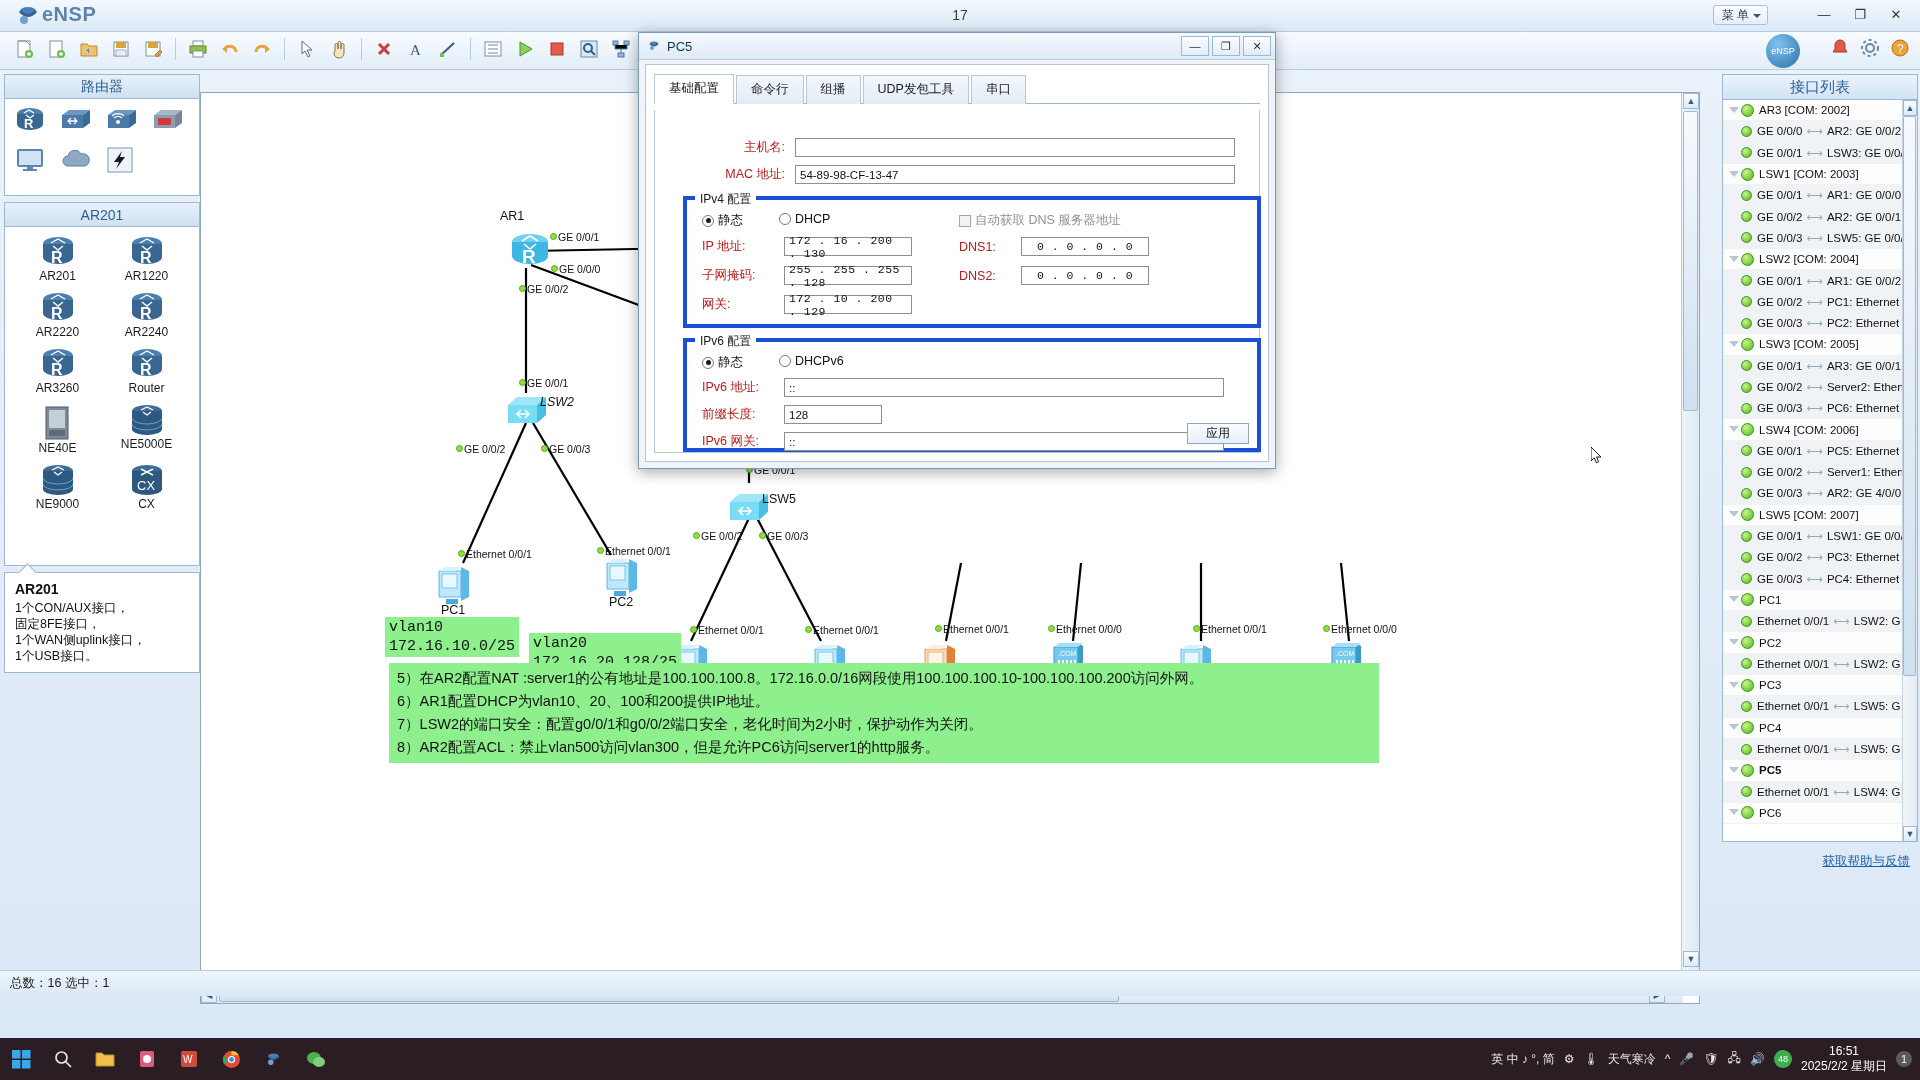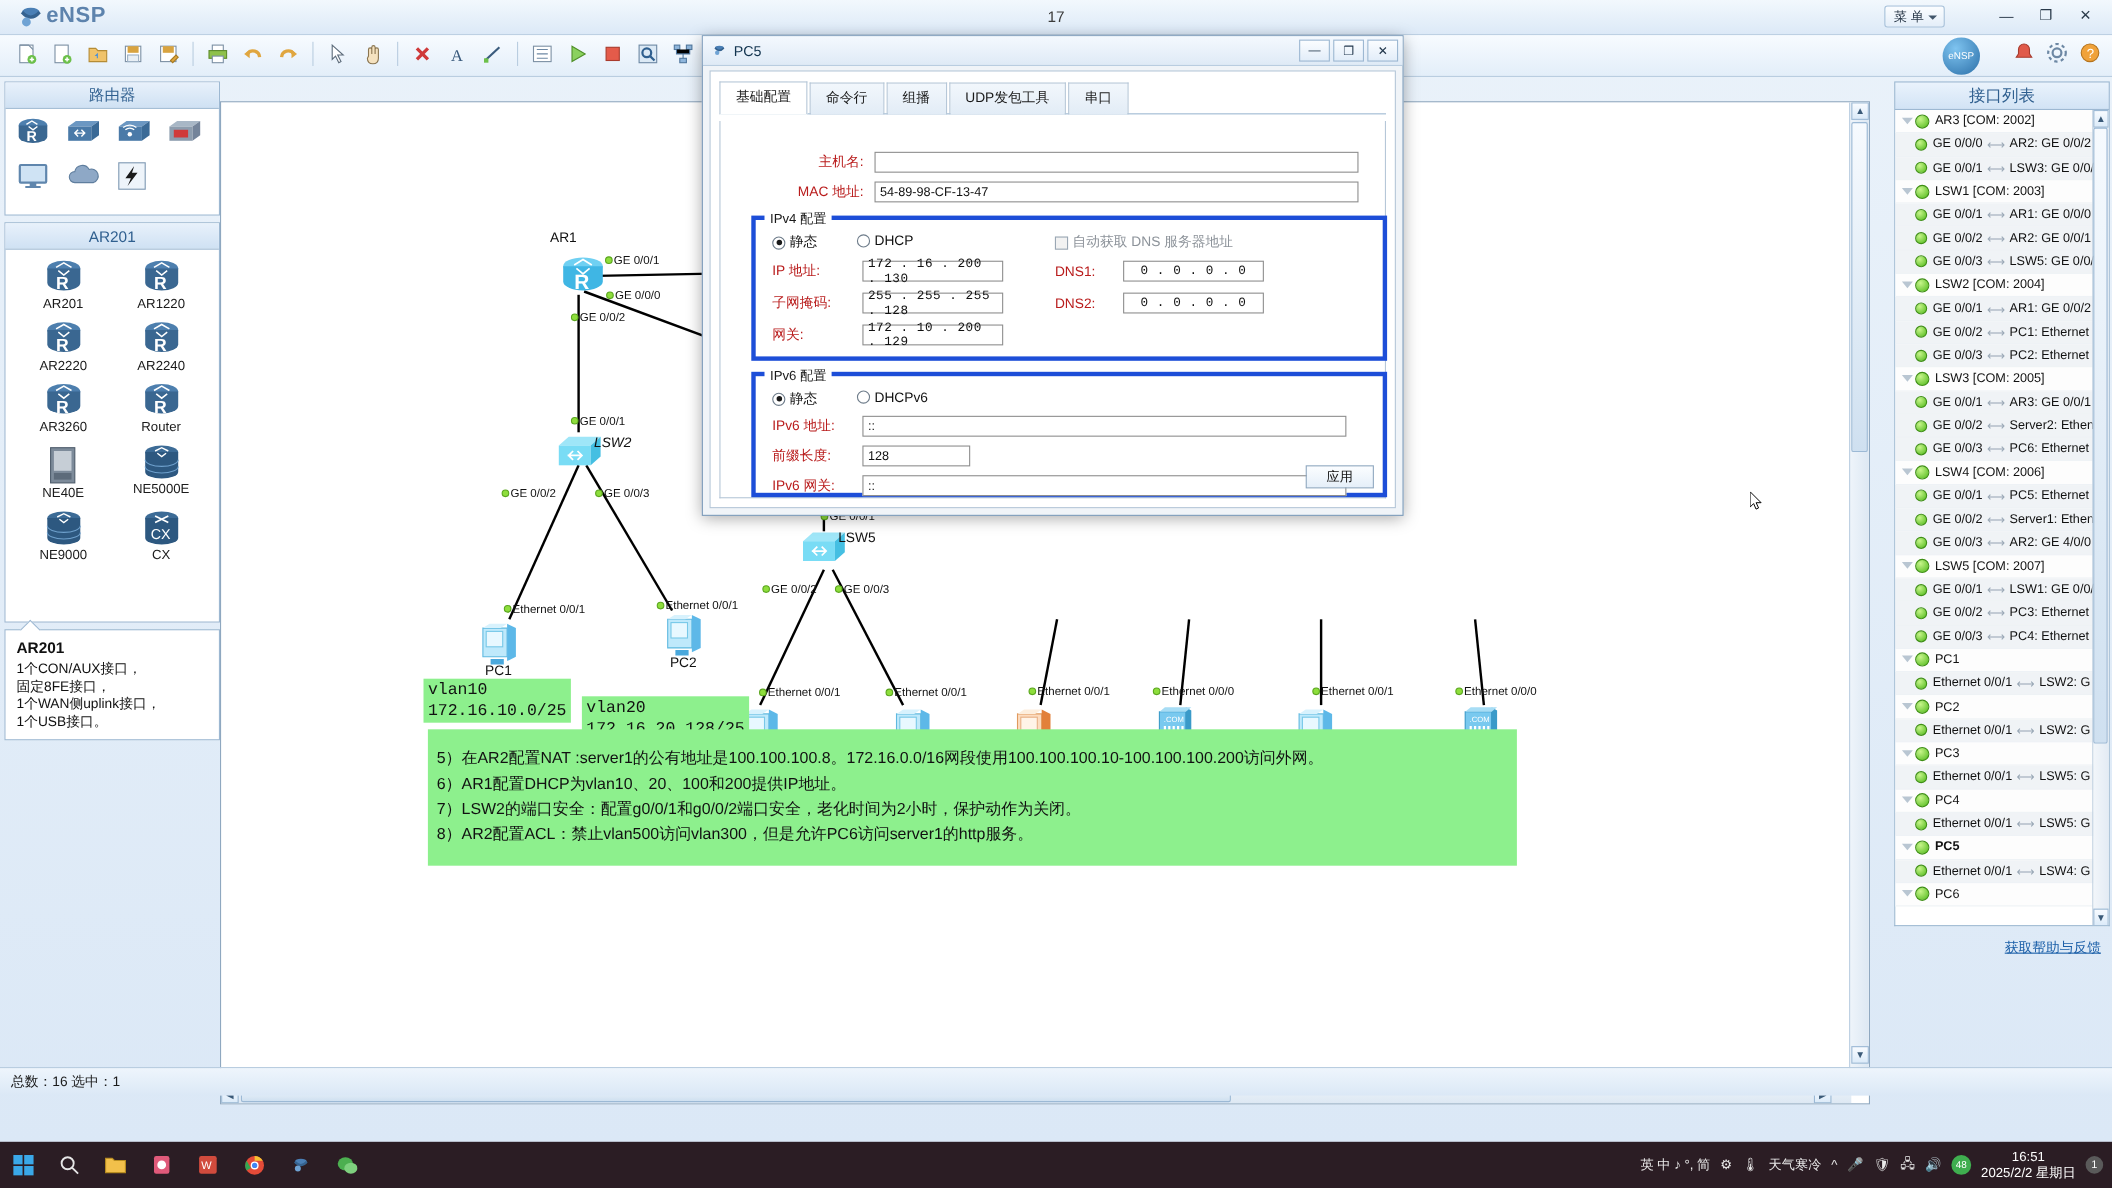--- a/index.html
+++ b/index.html
@@ -74,21 +74,21 @@
 
   .node { position:absolute; }
   .node .nlabel { position:absolute; white-space:nowrap; font-size:12.5px; color:#111; }
   .port { position:absolute; white-space:nowrap; font-size:10.5px; color:#111; }
   .dot { position:absolute; width:7px; height:7px; border-radius:50%;
     background:#8ede3c; border:1px solid #5aa61e; }
   .tag { position:absolute; background:#8df08d; color:#111; font-size:15px;
     font-family:"Liberation Mono","DejaVu Sans Mono",monospace; line-height:19px;
     padding:1px 4px; white-space:pre; }
   .notes { position:absolute; background:#8df08d; color:#111; font-size:14.5px;
-    line-height:23px; padding:16px 8px; white-space:pre; }
+    line-height:23px; padding:4px 8px; white-space:pre; }
 
   
   .rightpanel { position:absolute; right:2px; top:74px; width:196px; height:770px; }
   .rp-head { height:26px; background:linear-gradient(#eaf3fc,#d2e3f5);
     border:1px solid #9db8d2; color:#2f5f8f; font-size:15px;
     display:flex; align-items:center; justify-content:center; }
   .rp-body { position:relative; border:1px solid #9db8d2; border-top:none;
     background:#fff; height:742px; overflow:hidden; }
   .if-row { display:flex; align-items:center; height:21.3px; padding-left:6px;
     font-size:11.5px; color:#111; border-bottom:1px solid #eef2f6; white-space:nowrap; }
@@ -555,21 +555,21 @@
           <div>
             <svg width="42" height="40" viewBox="0 0 42 40">
               <path d="M2 14l9-8h29l-9 8z" fill="#9fe6f8"></path>
               <rect x="2" y="14" width="29" height="18" fill="#79dcf5"></rect>
               <path d="M31 14l9-8v18l-9 8z" fill="#45bfe2"></path>
               <path d="M10 23h13M15 19l-4 4 4 4M19 27l4-4-4-4" stroke="#fff" fill="none" stroke-width="1.6"></path>
             </svg>
           </div>
           <div class="nlabel" style="left:34px;top:4px;">LSW2</div>
         </div>
-        <div class="node" style="left: 527px; top: 385px;">
+        <div class="node" style="left: 527px; top: 395px;">
           <div>
             <svg width="42" height="40" viewBox="0 0 42 40">
               <path d="M2 14l9-8h29l-9 8z" fill="#9fe6f8"></path>
               <rect x="2" y="14" width="29" height="18" fill="#79dcf5"></rect>
               <path d="M31 14l9-8v18l-9 8z" fill="#45bfe2"></path>
               <path d="M10 23h13M15 19l-4 4 4 4M19 27l4-4-4-4" stroke="#fff" fill="none" stroke-width="1.6"></path>
             </svg>
           </div>
           <div class="nlabel" style="left:34px;top:4px;">LSW5</div>
         </div>

